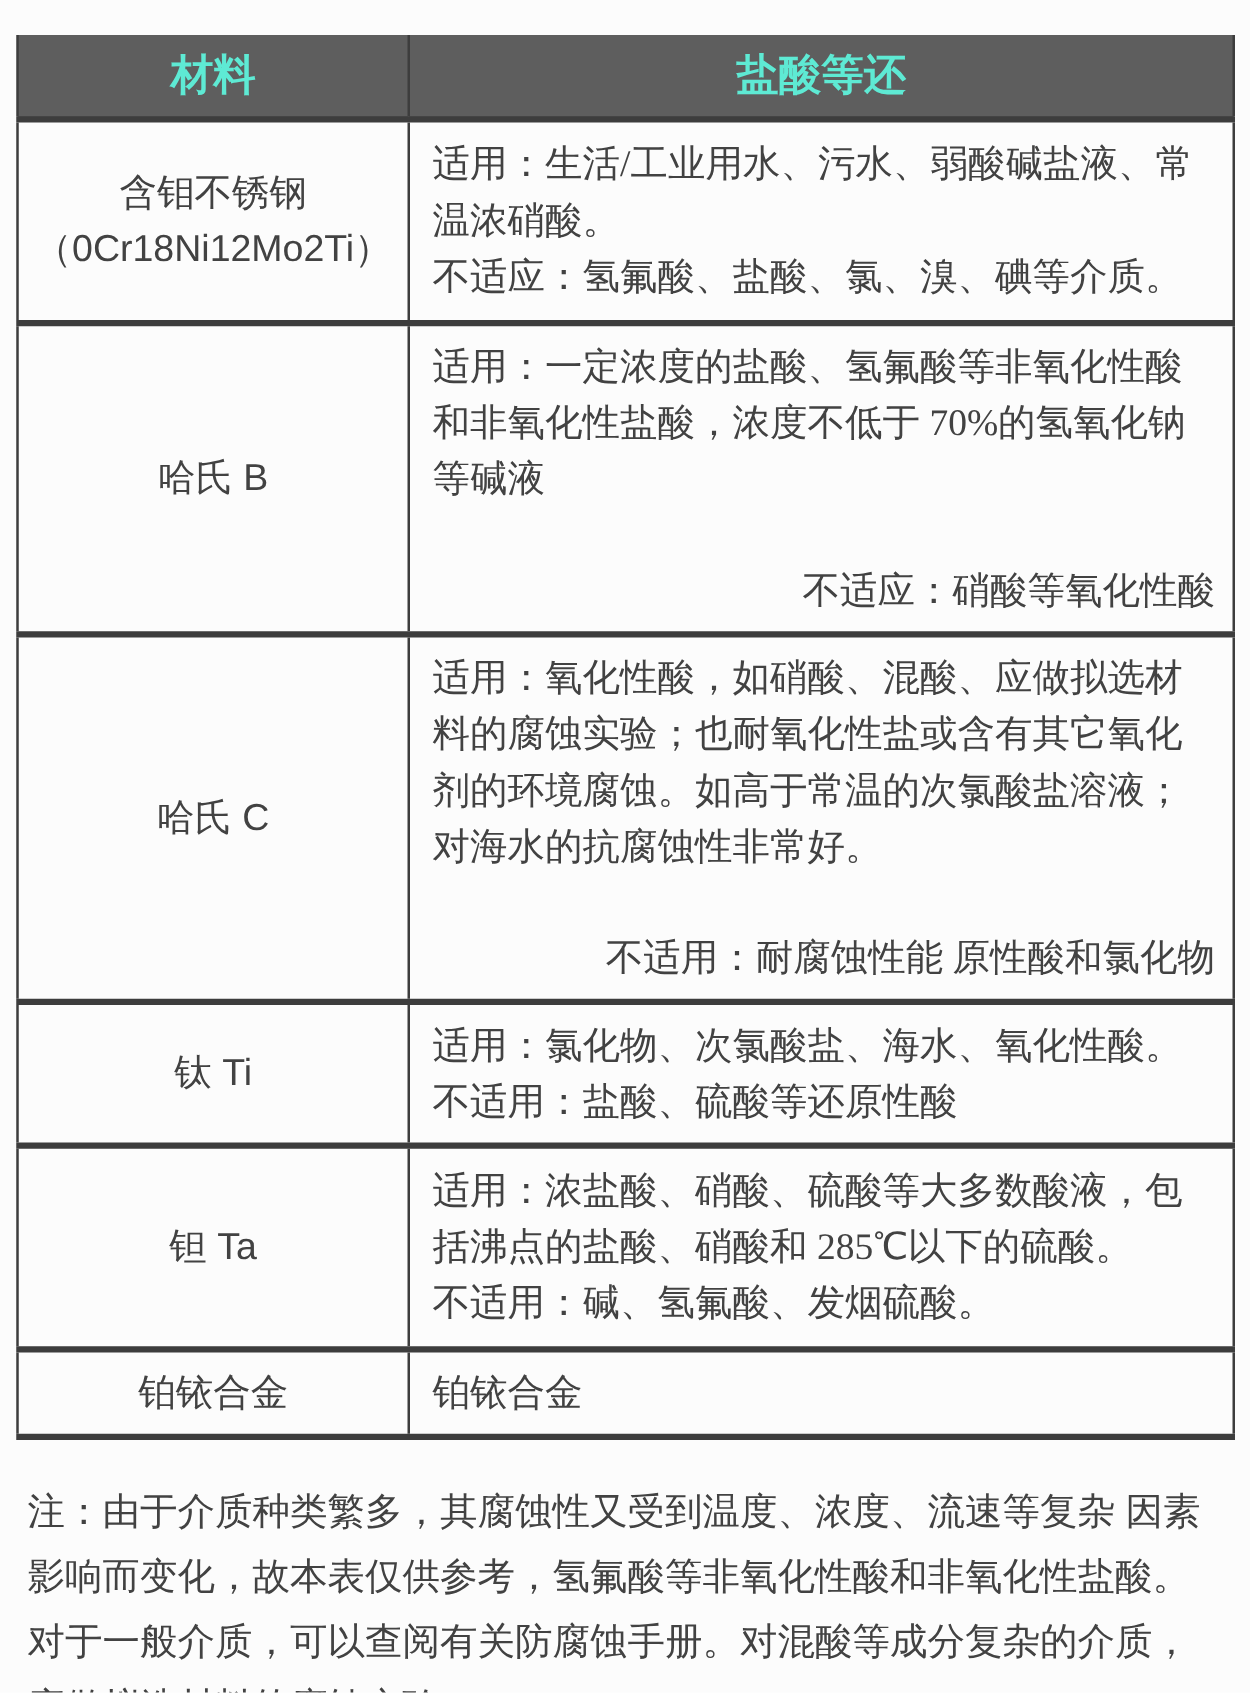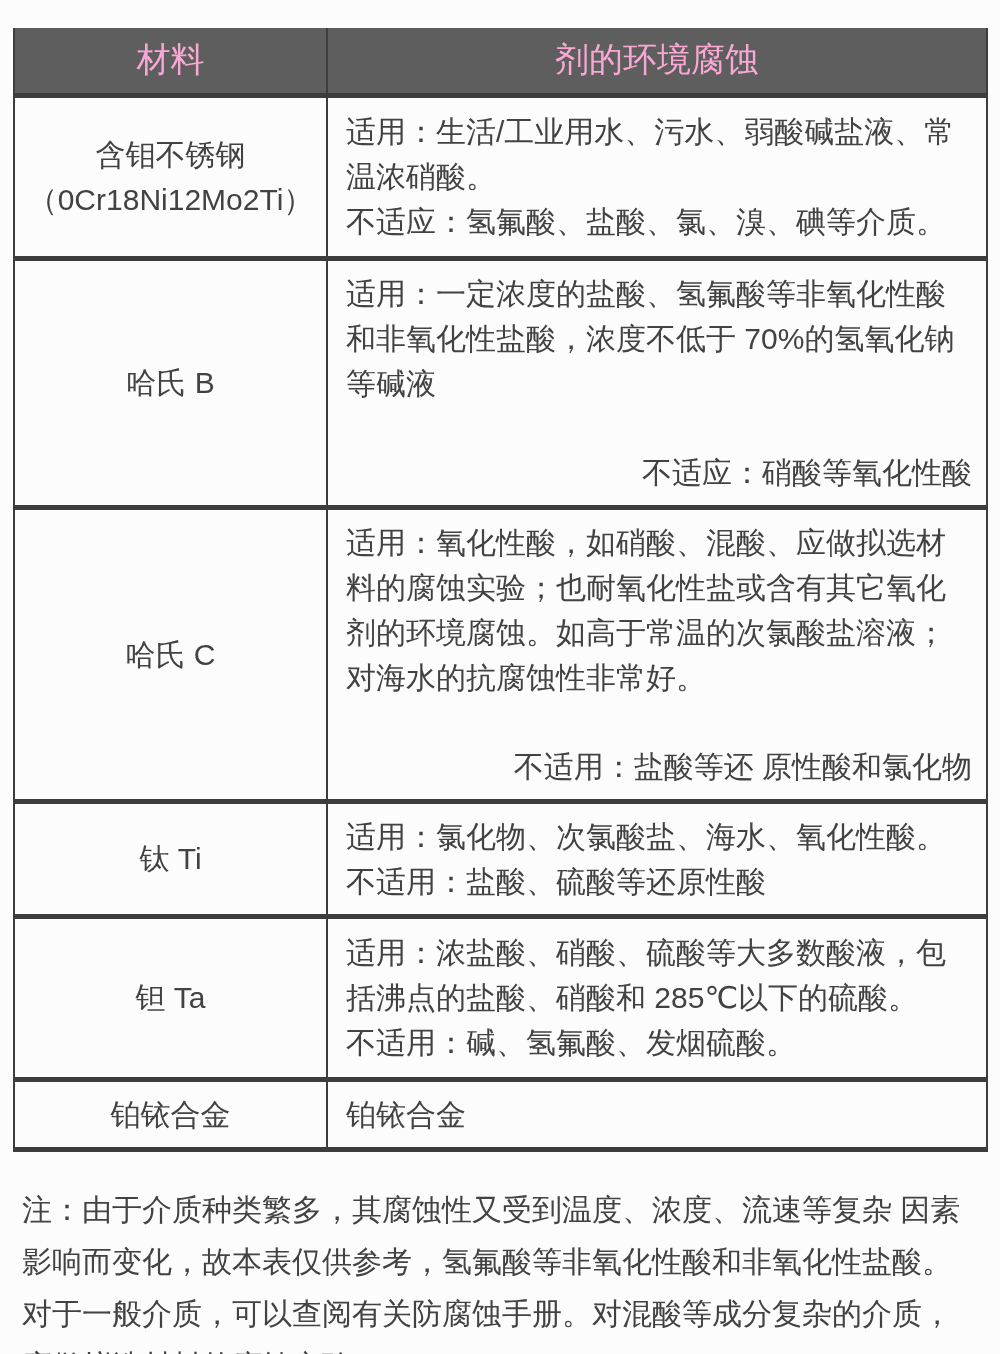--- a/index.html
+++ b/index.html
@@ -24,38 +24,39 @@
   }
   col.c1 { width: 313px; }
   col.c2 { width: 660px; }
   th, td {
     border: solid #3d3d3d;
     border-width: 5px 2px;
   }
   thead th {
     border-top: 0;
     background: #5e5e5e;
-    color: #f9a8d4;
+    color: #5eead4;
     font-size: 34px;
-    font-weight: 400;
+    font-weight: 700;
     height: 67px;
     text-align: center;
     vertical-align: middle;
   }
   td {
     font-size: 30px;
     line-height: 45px;
     vertical-align: middle;
   }
   td.mat {
     text-align: center;
     padding: 4px 6px;
   }
   td.perf {
     padding: 10px 14px 10px 18px;
+    font-family: Liberation Serif, serif;
   }
   .perf p { margin: 0; }
   .perf p.gap { margin-top: 44px; text-align: right; }
   tr.r1 { height: 163px; }
   tr.r2 { height: 217px; }
   tr.r3 { height: 293px; }
   tr.r4 { height: 107px; }
   tr.r5 { height: 163px; }
   tr.r6 { height: 53px; }
   .note {
@@ -72,21 +73,21 @@
 <div class="page">
 
   <table class="corrosion">
     <colgroup>
         <col class="c1">
         <col class="c2">
       </colgroup>
     <thead>
       <tr>
         <th>材料</th>
-        <th>剂的环境腐蚀</th>
+        <th>盐酸等还</th>
       </tr>
     </thead>
     <tbody>
       <tr class="r1">
         <td class="mat">
           <div>含钼不锈钢</div>
           <div>（0Cr18Ni12Mo2Ti）</div>
         </td>
         <td class="perf">
           <p>适用：生活/工业用水、污水、弱酸碱盐液、常温浓硝酸。</p>
@@ -101,21 +102,21 @@
           <p>适用：一定浓度的盐酸、氢氟酸等非氧化性酸和非氧化性盐酸，浓度不低于 70%的氢氧化钠等碱液</p>
           <p class="gap">不适应：硝酸等氧化性酸</p>
         </td>
       </tr>
       <tr class="r3">
         <td class="mat">
           <div>哈氏 C</div>
         </td>
         <td class="perf">
           <p>适用：氧化性酸，如硝酸、混酸、应做拟选材料的腐蚀实验；也耐氧化性盐或含有其它氧化 剂的环境腐蚀。如高于常温的次氯酸盐溶液； 对海水的抗腐蚀性非常好。</p>
-          <p class="gap">不适用：盐酸等还 原性酸和氯化物</p>
+          <p class="gap">不适用：耐腐蚀性能 原性酸和氯化物</p>
         </td>
       </tr>
       <tr class="r4">
         <td class="mat">
           <div>钛 Ti</div>
         </td>
         <td class="perf">
           <p>适用：氯化物、次氯酸盐、海水、氧化性酸。不适用：盐酸、硫酸等还原性酸</p>
         </td>
       </tr>

